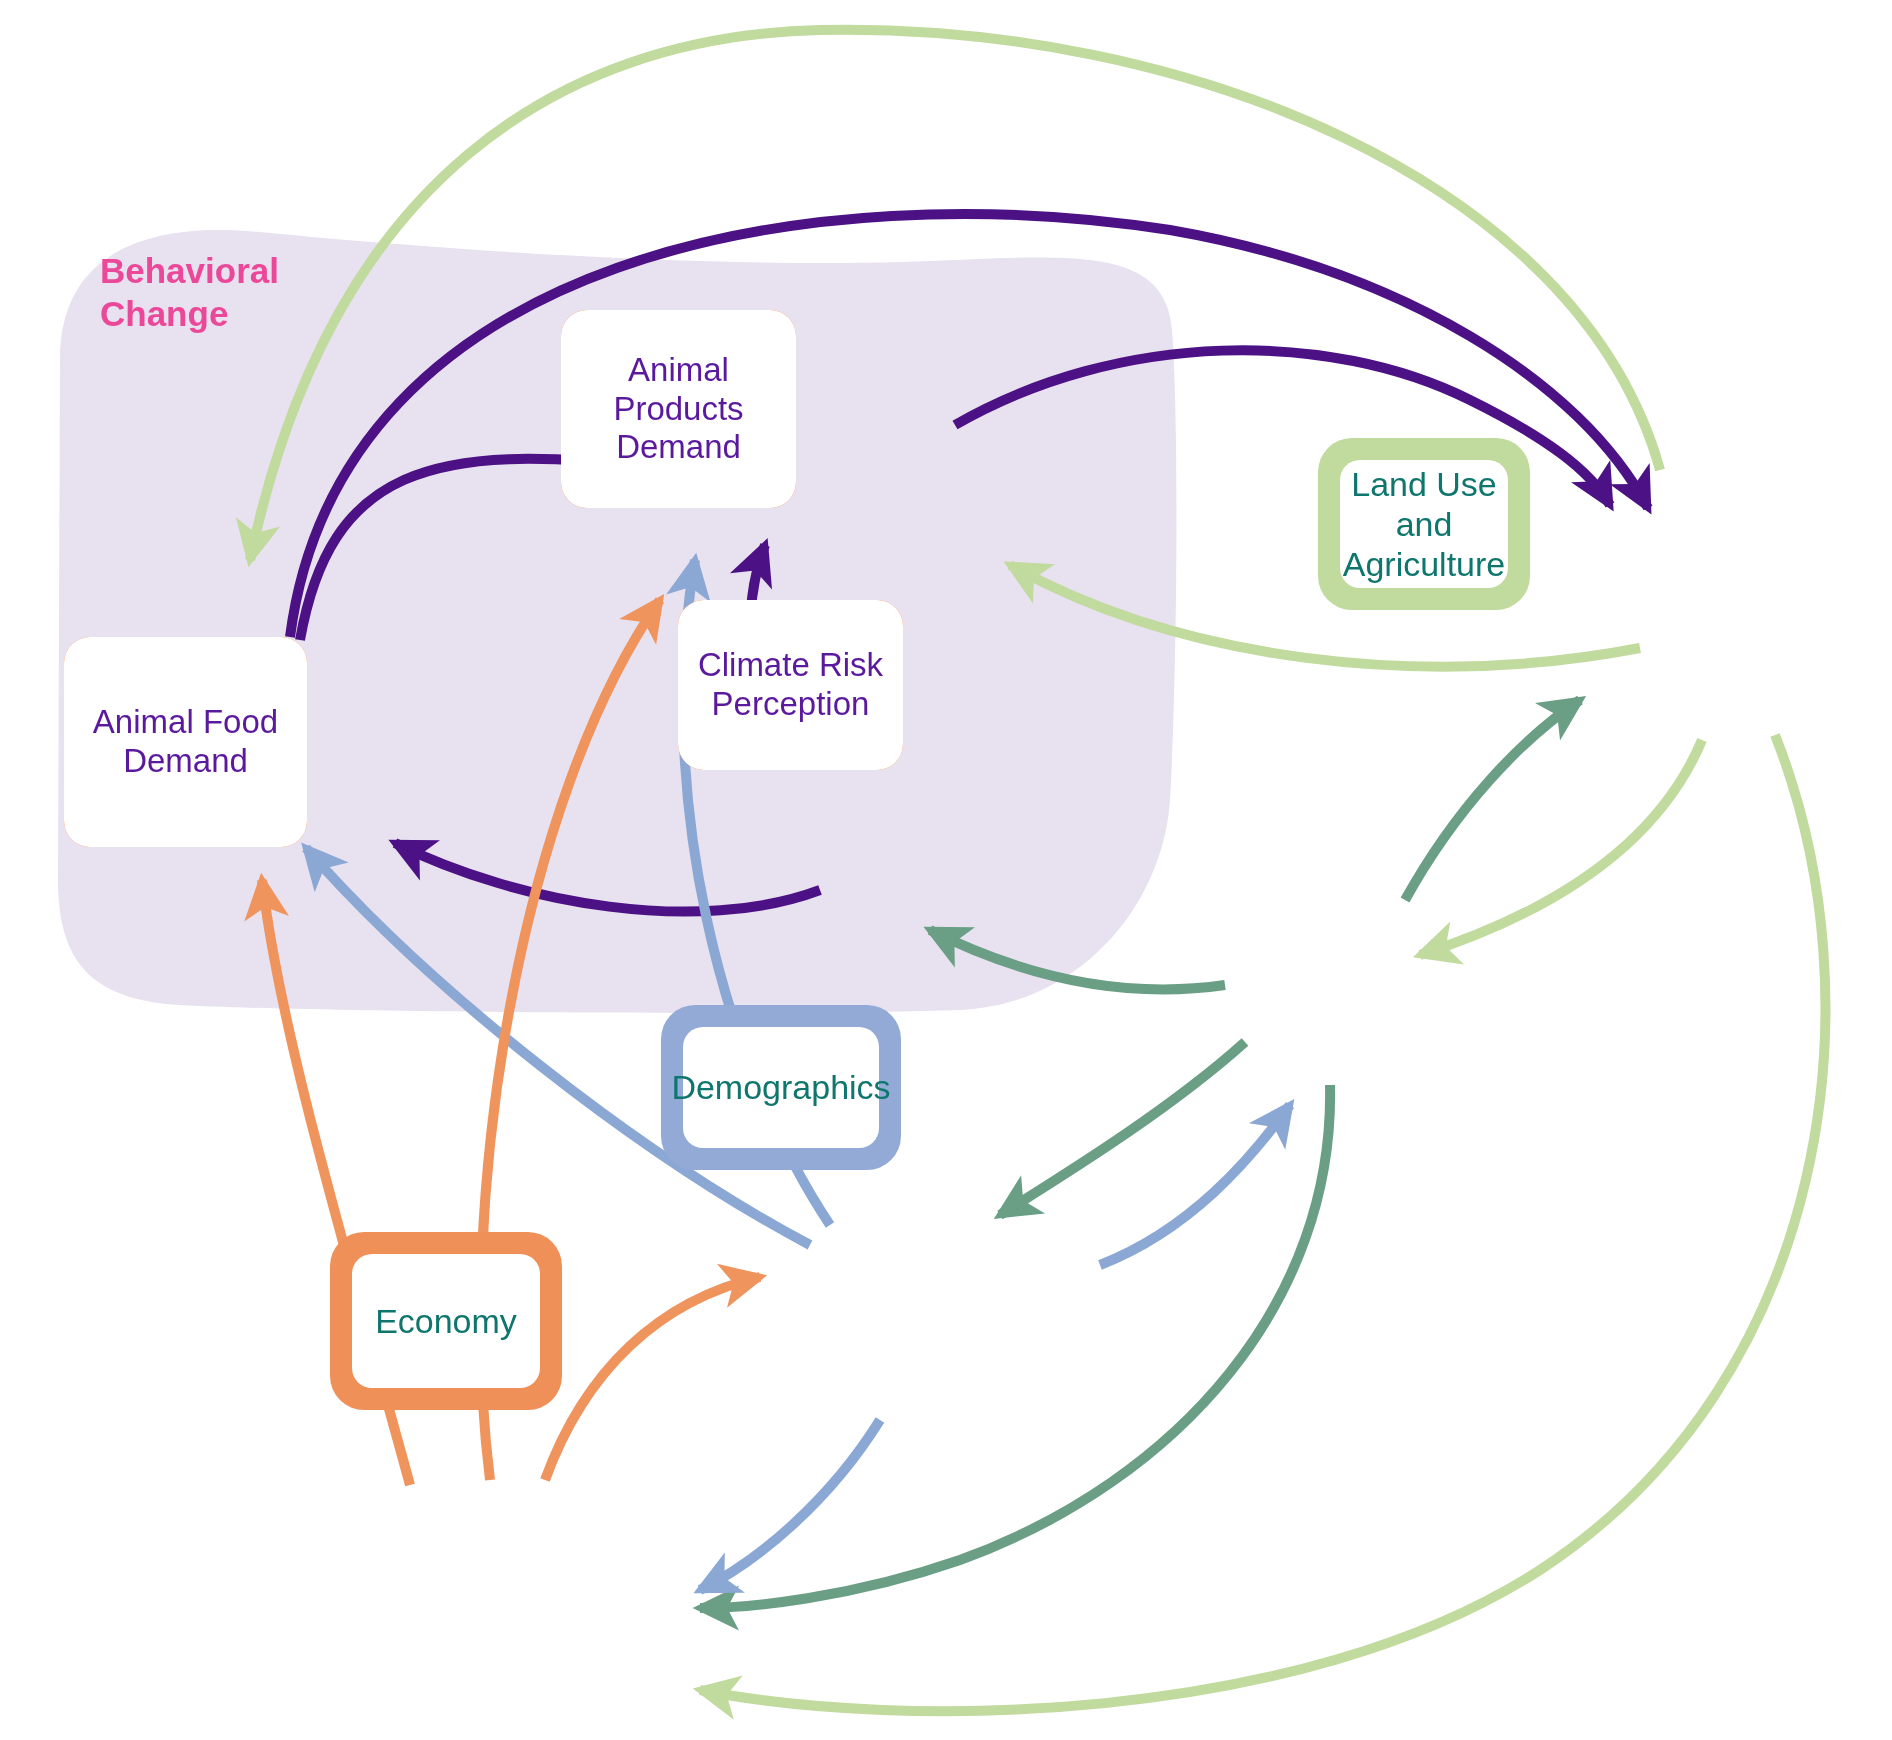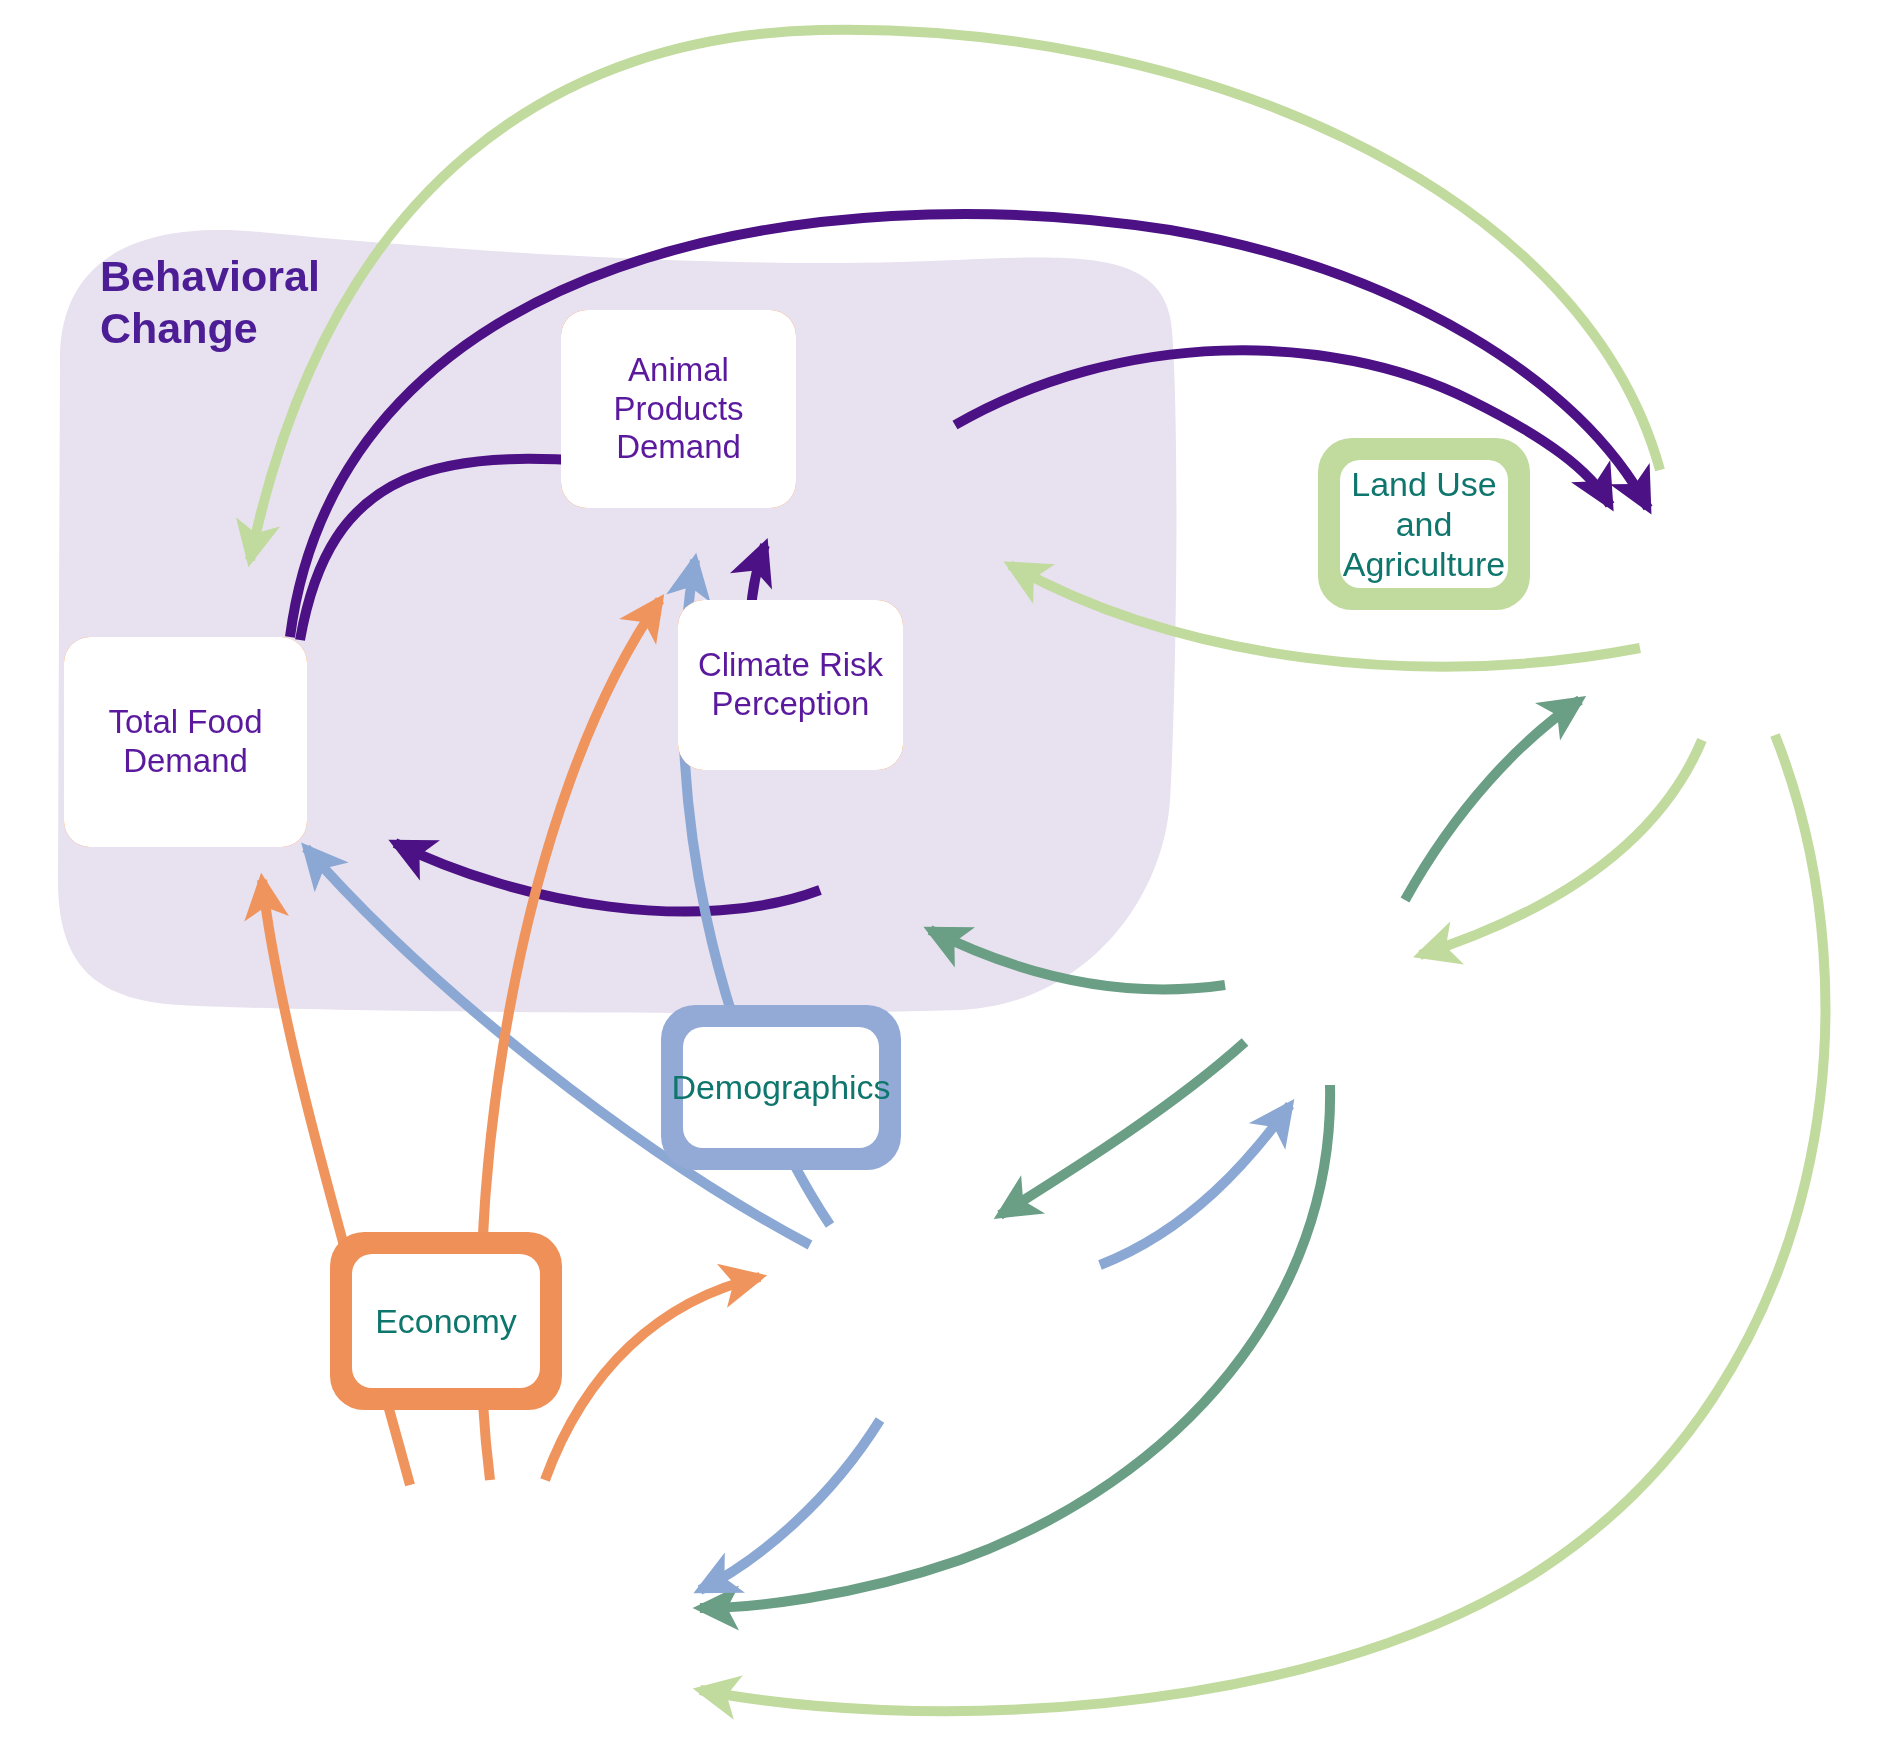--- a/index.html
+++ b/index.html
@@ -6,21 +6,21 @@
   body{font-family:"Liberation Sans", sans-serif;}
   #stage{position:relative;width:1892px;height:1740px;background:#ffffff;overflow:hidden;}
   svg#wires{position:absolute;inset:0;width:1892px;height:1740px;}
   .node{position:absolute;box-sizing:border-box;display:flex;align-items:center;justify-content:center;text-align:center;line-height:1.18;}
   .node .inner{width:100%;height:100%;display:flex;align-items:center;justify-content:center;text-align:center;box-sizing:border-box;background:#ffffff;}
   
   .node.plain{background:#f97316;border-radius:26px;color:#5b1a9e;font-size:33px;}
   
   .node.ring{border-radius:34px;padding:22px;color:#0f766e;font-size:34px;}
   .node.ring .inner{border-radius:20px;}
-  .zone-label{position:absolute;color:#4c1d95;font-weight:bold;font-size:43px;line-height:1.22;white-space:pre-line;}
+  .zone-label{position:absolute;color:#ec4899;font-weight:bold;font-size:35px;line-height:1.22;white-space:pre-line;}
 </style>
 </head>
 <body>
 
 <div id="stage">
 
   <svg id="wires" viewBox="0 0 1892 1740" aria-hidden="true">
     <defs>
       <marker id="ah-purple" viewBox="0 0 12 12" refX="9.5" refY="6" markerWidth="5.2" markerHeight="5.2" orient="auto-start-reverse">
         <path d="M0.5,0.8 L11.2,6 L0.5,11.2 L3.2,6 Z" fill="#4c1184"></path>
@@ -87,21 +87,21 @@
     <path d="M 410,1485 C 340,1230 280,1030 262,880" fill="none" stroke="#f0945d" stroke-width="10" marker-end="url(#ah-orange)"></path>
 
     <path d="M 545,1480 C 585,1370 660,1300 760,1277" fill="none" stroke="#f0945d" stroke-width="10" marker-end="url(#ah-orange)"></path>
   </svg>
 
   <div class="zone-label" style="left:100px;top:250px;">Behavioral
 Change</div>
 
   <div class="node plain" style="left:64px;top:637px;width:243px;height:210px;">
     <div class="inner" style="border-radius:26px;">
-        <span style="white-space:pre-line;">Total Food
+        <span style="white-space:pre-line;">Animal Food
 Demand</span>
       </div>
   </div>
 
   <div class="node plain" style="left:561px;top:310px;width:235px;height:198px;">
     <div class="inner" style="border-radius:26px;">
         <span style="white-space:pre-line;">Animal Products
 Demand</span>
       </div>
   </div>

